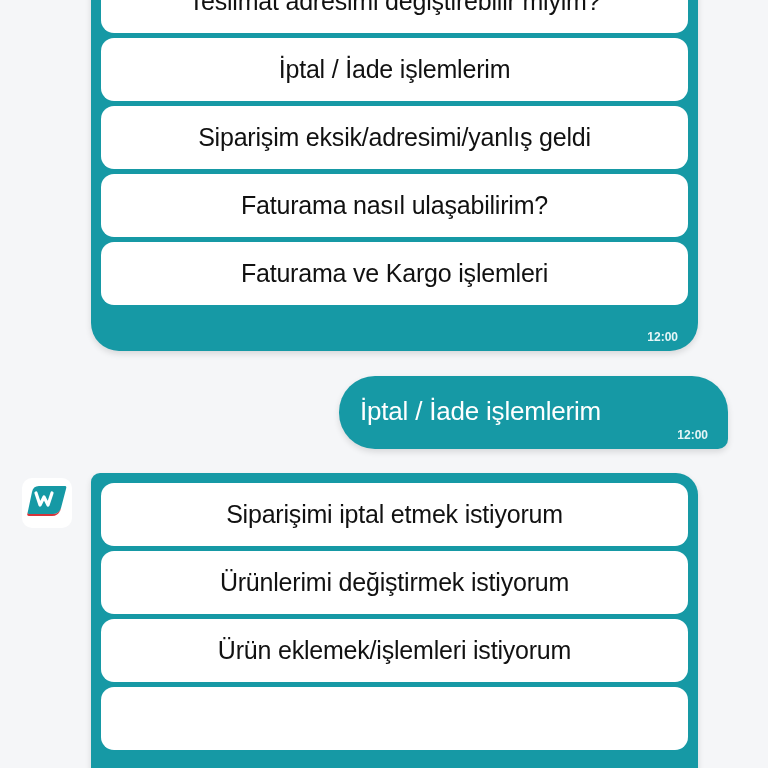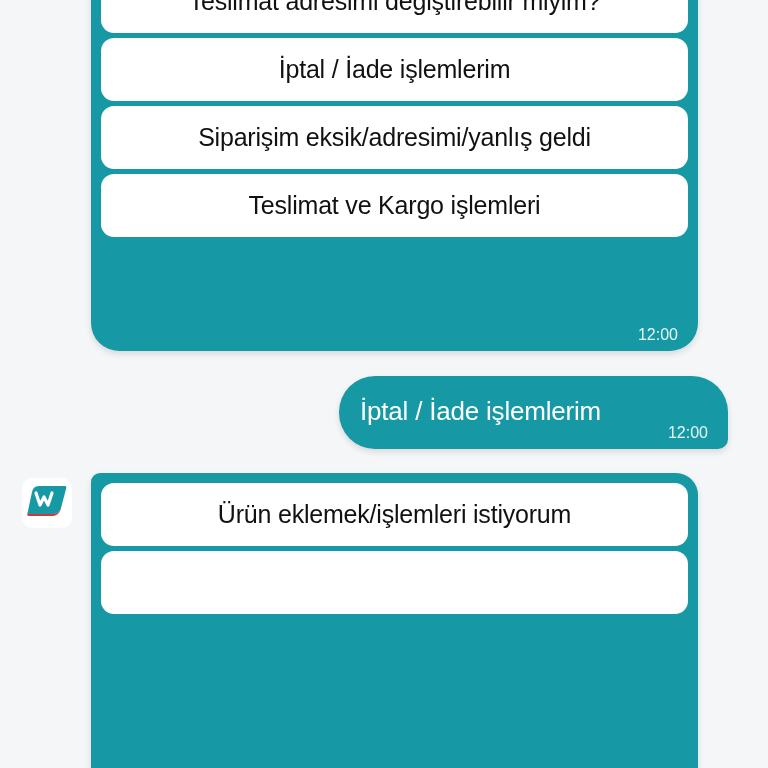--- a/index.html
+++ b/index.html
@@ -49,22 +49,23 @@
       font-size: 25px;
       color: #111111;
       cursor: pointer;
       box-sizing: border-box;
       letter-spacing: -0.2px;
     }
     .bubble-1 .options { padding-top: 0; }
     .bubble-1 .option:first-child { margin-top: 0; }
     .time {
       position: absolute;
-      font-size: 16px;
+      font-size: 12px;
       color: #e6f6f7;
+      font-weight: bold;
     }
     .bubble-1 .time {
       right: 20px;
       bottom: 7px;
     }
     .user-bubble {
       position: absolute;
       left: 339px;
       top: 376px;
       width: 389px;
@@ -102,21 +103,22 @@
 </head>
 <body>
 
 <div class="chat">
 
   <div class="bot-bubble bubble-1">
     <div class="options">
       <div class="option">Teslimat adresimi değiştirebilir miyim?</div>
       <div class="option">İptal / İade işlemlerim</div>
       <div class="option">Siparişim eksik/adresimi/yanlış geldi</div>
-      <div class="option">Teslimat ve Kargo işlemleri</div>
+      <div class="option">Faturama nasıl ulaşabilirim?</div>
+      <div class="option">Faturama ve Kargo işlemleri</div>
     </div>
     <span class="time">12:00</span>
   </div>
 
   <div class="user-bubble">
     <span class="user-text">İptal / İade işlemlerim</span>
     <span class="time">12:00</span>
   </div>
 
   <div class="avatar">
@@ -124,18 +126,20 @@
       <svg width="44" height="34" viewBox="0 0 44 34">
         <path d="M8 2 H40 Q42 2 41 5 L36 24 Q34 30 28 30 H4 Q2 30 3 27 L7 8 Q8 2 14 2 Z" fill="#1699a5"></path>
         <path d="M3 27 Q2 30 4 30 H28 Q34 30 36 24 L35.5 26 Q33 32 27 32 H4 Q1.5 32 2.5 29 Z" fill="#d6343a"></path>
         <path d="M11 9 L15 21 L19 13 L23 21 L27 9" stroke="#ffffff" stroke-width="3.2" fill="none" stroke-linecap="round" stroke-linejoin="round"></path>
       </svg>
     </span>
   </div>
 
   <div class="bot-bubble bubble-2">
     <div class="options">
+      <div class="option">Siparişimi iptal etmek istiyorum</div>
+      <div class="option">Ürünlerimi değiştirmek istiyorum</div>
       <div class="option">Ürün eklemek/işlemleri istiyorum</div>
       <div class="option"></div>
     </div>
   </div>
 
 </div>
 
 </body></html>

